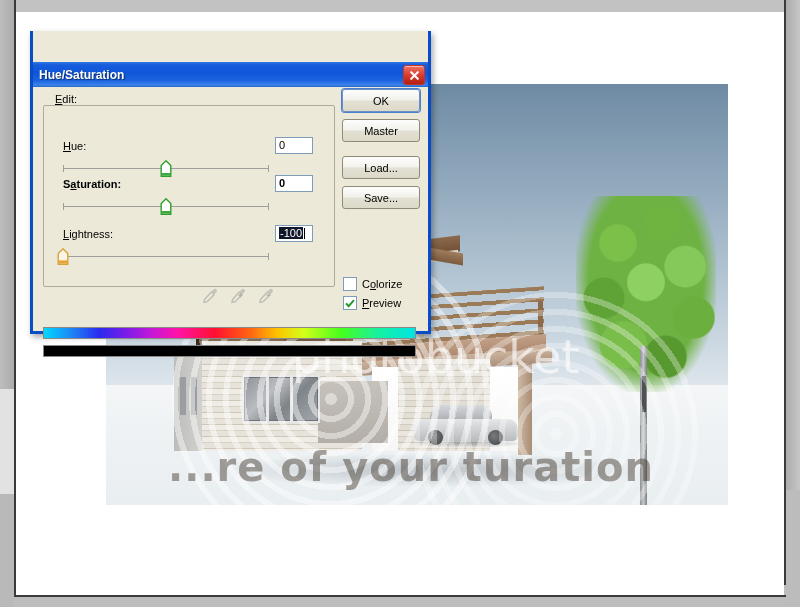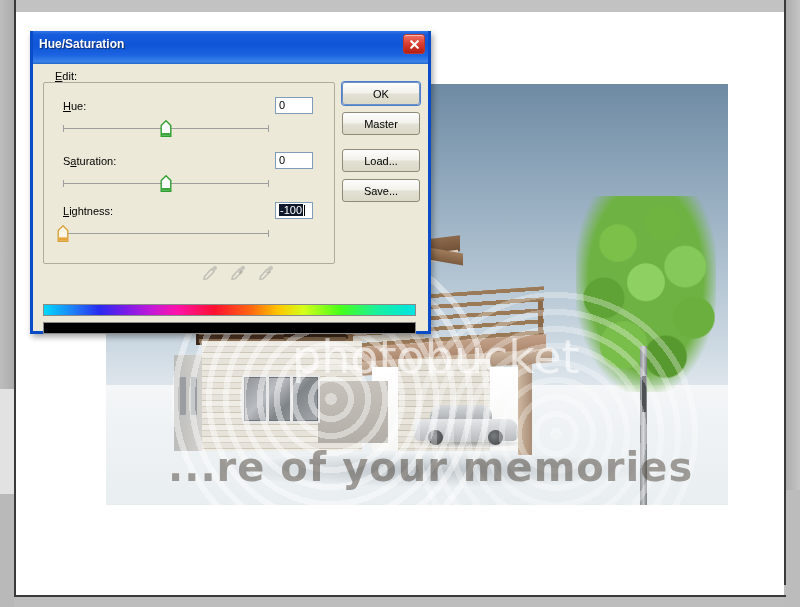--- a/index.html
+++ b/index.html
@@ -267,23 +267,24 @@
     background: #ece9d8;
     border: 3px solid #0a4bc8;
     border-top: none;
     box-shadow: 2px 3px 6px rgba(0,0,0,.35);
     z-index: 50;
   }
   .titlebar {
     height: 24px;
     background: linear-gradient(to bottom, #2b6ede 0%, #165ddd 8%, #0f55d8 40%, #1b63e0 72%, #3a83ea 92%, #2667c9 100%);
     display: flex; align-items: center;
-    padding: 0 3px 8px 6px;
+    padding: 0 3px 0 6px;
     border-top: 1px solid #2a74e8;
     position: relative;
+    margin-top: 31px;
   }
   .title-text {
     color: #ffffff;
     font-size: 12px;
     font-weight: bold;
     text-shadow: 1px 1px 1px rgba(0,0,0,.55);
     flex: 1;
     font-family: "Liberation Sans", sans-serif;
   }
   .close-btn {
@@ -328,22 +329,22 @@
   }
   .combo-value { flex: 1; color: #000; }
   .combo-arrow {
     width: 17px; height: 17px;
     background: linear-gradient(to bottom,#fdfdfd,#e3e3dc);
     border-left: 1px solid #c8c8c0;
     display: flex; align-items: center; justify-content: center;
   }
 
   .slider-group { position: absolute; left: 30px; width: 250px; }
-  .slider-group.g1 { top: 33px; }
-  .slider-group.g2 { top: 88px; }
+  .slider-group.g1 { top: 50px; }
+  .slider-group.g2 { top: 88px; font-weight: bold; }
   .slider-group.g3 { top: 138px; }
 
   .sl-top { display: flex; align-items: center; justify-content: space-between; }
   .sl-label { font-size: 11px; color: #000; }
   .sl-label u { text-decoration: underline; }
   .sl-input {
     width: 38px; height: 17px;
     border: 1px solid #7f9db9;
     background: #ffffff;
     font-size: 11px;
@@ -392,21 +393,21 @@
   .chk-box {
     width: 12px; height: 12px;
     border: 1px solid #7f9db9;
     background: #ffffff;
     margin-right: 5px;
     display: flex; align-items: center; justify-content: center;
   }
   .chk-label { font-size: 11px; color: #000; }
   .chk-label u { text-decoration: underline; }
 
-  .btns { position: absolute; right: 10px; top: 18px; width: 76px; }
+  .btns { position: absolute; right: 10px; top: 2px; width: 76px; }
   .btn {
     width: 76px; height: 21px;
     background: linear-gradient(to bottom,#fdfdfd 0%,#f2f1ea 48%,#e3e1d4 52%,#dcd9c8 100%);
     border: 1px solid #8e8b78;
     border-radius: 3px;
     font-size: 11px;
     color: #000;
     display: flex; align-items: center; justify-content: center;
     margin-bottom: 7px;
     cursor: pointer;
@@ -496,21 +497,21 @@
       <div class="tree">
         <div class="tree-crown"></div>
         <div class="tree-trunk"></div>
         <div class="tree-trunk-dark"></div>
 
       </div>
 
       <div class="wm-rings"></div>
       <div class="wm-rings-2"></div>
       <div class="wm-word wm-photobucket">photobucket</div>
-      <div class="wm-word wm-memories">...re of your memories</div>
+      <div class="wm-word wm-memories">...re of your turation</div>
     </div>
 
     <div class="rule rule-v-left" style="left:-2px; top:-12px;"></div>
     <div class="rule rule-h-bottom" style="left:-2px; top:583px;"></div>
     <div class="rule rule-v-right" style="left:768px; top:-12px;"></div>
 
   </div>
 
   <div class="dialog">
 
@@ -595,20 +596,34 @@
           <path d="M10.2 5 l2.8 2.8 L6 14.8 l-3 0.6 l0.6-3 z" fill="none" stroke="#8f8f8f" stroke-width="1.5"></path>
           <path d="M9.4 8.2 h4 M11.4 6.2 v4" stroke="#6e6e6e" stroke-width="1.3"></path>
         </svg>
         <svg class="picker" viewBox="0 0 18 18">
           <path d="M12.8 2.2 a2 2 0 0 1 2.8 2.8 l-2.2 2.2 l-2.8-2.8 z" fill="#9a9a9a"></path>
           <path d="M10.2 5 l2.8 2.8 L6 14.8 l-3 0.6 l0.6-3 z" fill="none" stroke="#8f8f8f" stroke-width="1.5"></path>
           <path d="M9.4 8.2 h4" stroke="#6e6e6e" stroke-width="1.3"></path>
         </svg>
       </div>
 
+      <div class="checks">
+        <div class="chk-row">
+          <span class="chk-box"></span>
+          <span class="chk-label">C<u>o</u>lorize</span>
+        </div>
+        <div class="chk-row">
+          <span class="chk-box">
+            <svg width="10" height="9" viewBox="0 0 10 9">
+              <path d="M1 4.4 L3.6 7.2 L9 1.2" fill="none" stroke="#1f9b2f" stroke-width="2"></path>
+            </svg>
+          </span>
+          <span class="chk-label"><u>P</u>review</span>
+        </div>
+      </div>
 
       <div class="btns">
         <div class="btn default">OK</div>
         <div class="btn">Master</div>
         <div class="btn gap">Load...</div>
         <div class="btn">Save...</div>
       </div>
 
       <div class="bars">
         <div class="bar-hue"></div>

